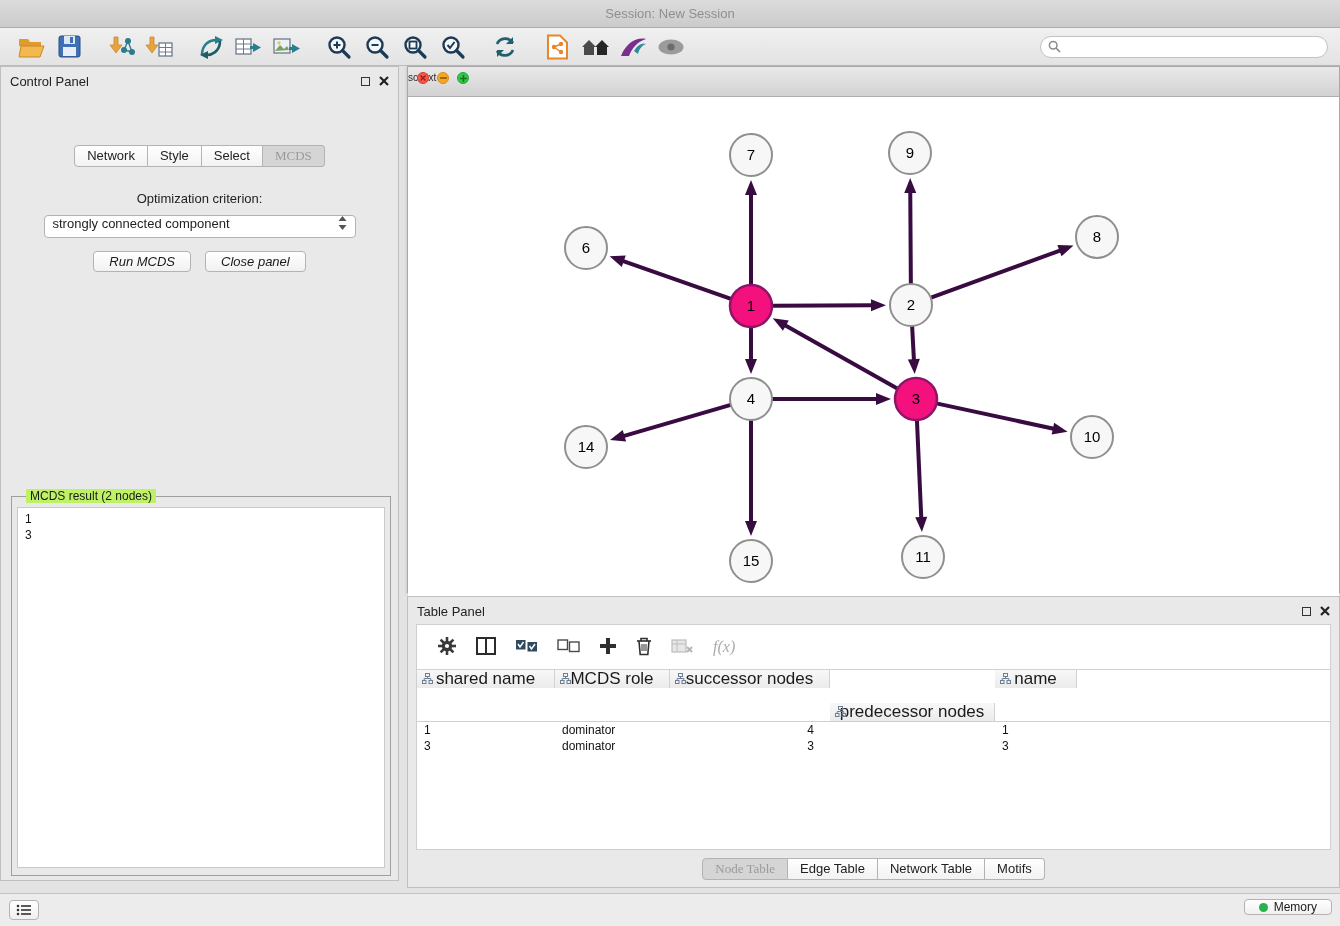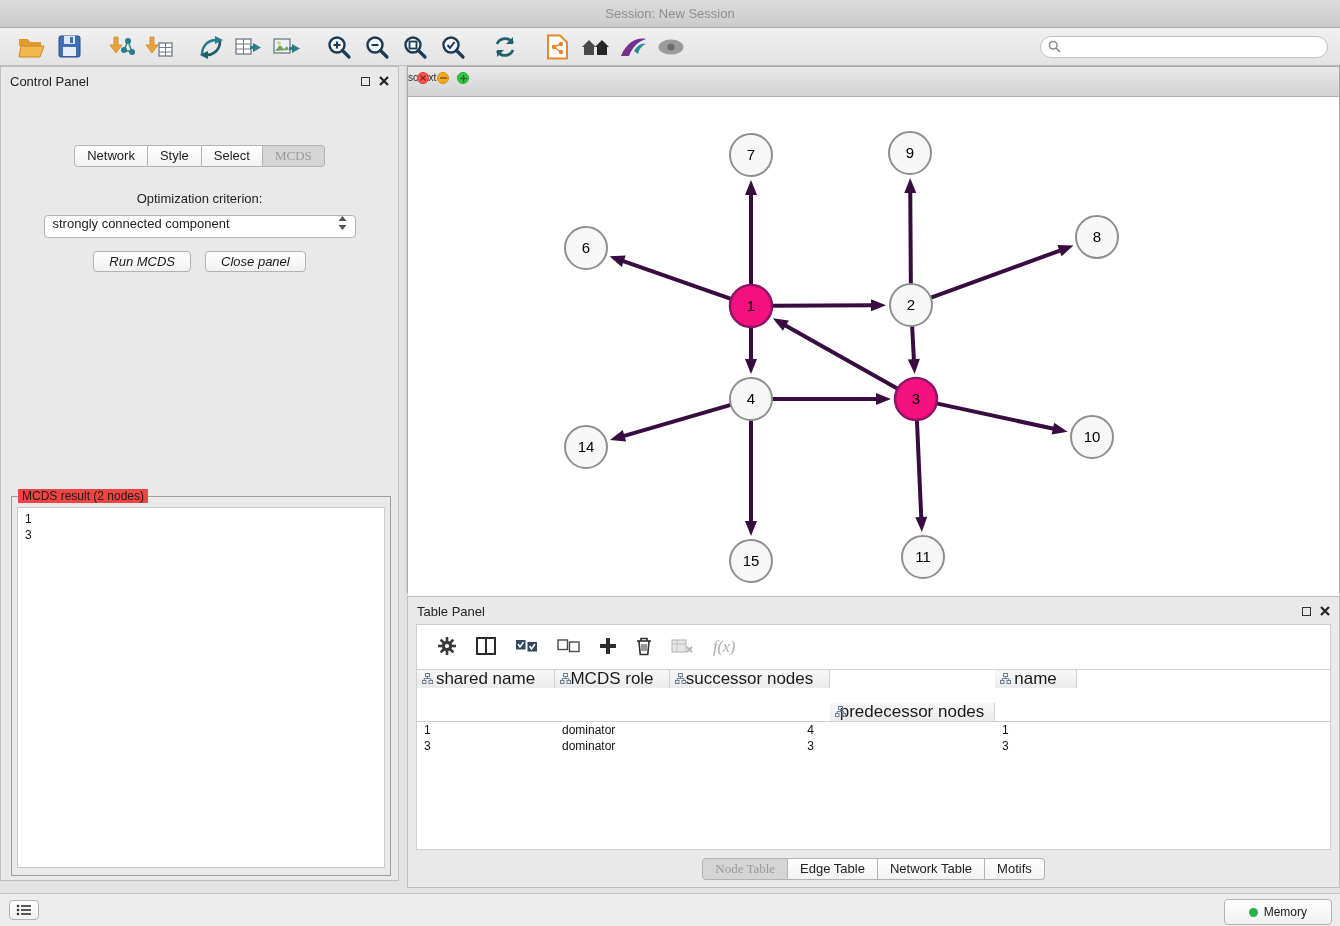--- a/index.html
+++ b/index.html
@@ -44,21 +44,21 @@
   .opt-label { text-align:center; margin-top:24px; }
   .dropdown { margin:9px auto 0; width:312px; height:23px; background:#fff;
     border:1px solid #b3b3b3; border-radius:4px; display:flex; align-items:flex-start;
     padding:0 8px; font-size:13px; }
   .dropdown .dd-arrows { margin-left:auto; }
   .cp-buttons { display:flex; justify-content:center; gap:14px; margin-top:13px; }
   .push-btn { background:linear-gradient(#ffffff,#f1f1f1); border:1px solid #b3b3b3;
     border-radius:4px; padding:2px 15px; font-size:13px; color:#1a1a1a;font-style:italic; }
   .result-box { position:absolute; left:10px; top:429px; width:380px; height:380px;
     border:1px solid #9f9f9f; }
-  .result-title { position:absolute; top:-8px; left:6px; background:#ef4444;
+  .result-title { position:absolute; top:-8px; left:14px; background:#bef264;
     padding:0 4px; font-size:12px; color:#1a1a1a; }
   .result-inner { position:absolute; left:5px; top:10px; right:5px; bottom:7px;
     background:#fff; border:1px solid #c9c9c9; padding:3px 7px; font-size:12px;
     line-height:16px; color:#111; overflow:hidden; }
 
   
   .network-window { position:absolute; left:407px; top:66px; width:933px; height:527px;
     background:#fff; border:1px solid #a8a8a8; box-shadow:0 1px 3px rgba(0,0,0,.18); }
   .net-titlebar { height:30px; background:linear-gradient(#e9e9e9,#d2d2d2);
     border-bottom:1px solid #aeaeae; position:relative; text-align:left;
@@ -90,23 +90,23 @@
   .al { text-align:left; padding-left:7px; }
   .ar { text-align:right; padding-right:16px; }
   .tp-tabs-row { position:absolute; left:0; right:0; bottom:7px; display:flex; justify-content:center; }
 
   
   .statusbar { position:absolute; left:0; top:893px; width:1340px; height:33px;
     background:#ececec; border-top:1px solid #c3c3c3; }
   .list-btn { position:absolute; left:9px; top:6px; width:30px; height:20px;
     background:linear-gradient(#ffffff,#f0f0f0); border:1px solid #b3b3b3;
     border-radius:4px; display:flex; align-items:center; justify-content:center; }
-  .memory-btn { position:absolute; right:8px; top:5px; height:26px;
+  .memory-btn { position:absolute; right:8px; top:5px; height:16px;
     background:linear-gradient(#ffffff,#f0f0f0); border:1px solid #b3b3b3;
-    border-radius:4px; display:flex; align-items:center; gap:6px; padding:0 24px;
+    border-radius:4px; display:flex; align-items:center; gap:6px; padding:0 14px;
     font-size:12px; color:#1a1a1a; }
   .mem-dot { width:9px; height:9px; border-radius:50%; }
 </style>
 </head>
 <body>
 
 <div class="titlebar">
   <span>Session: New Session</span>
 </div>
 

